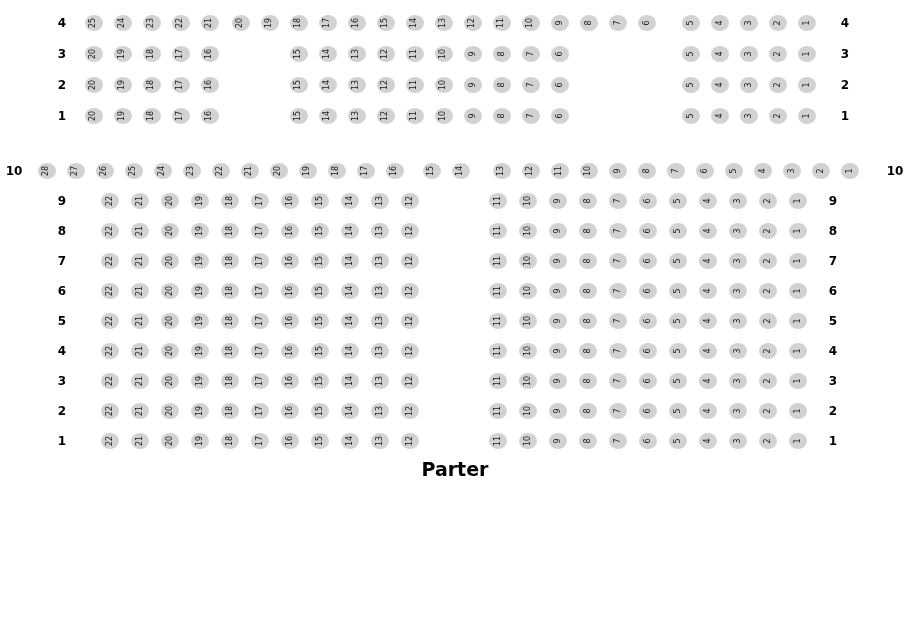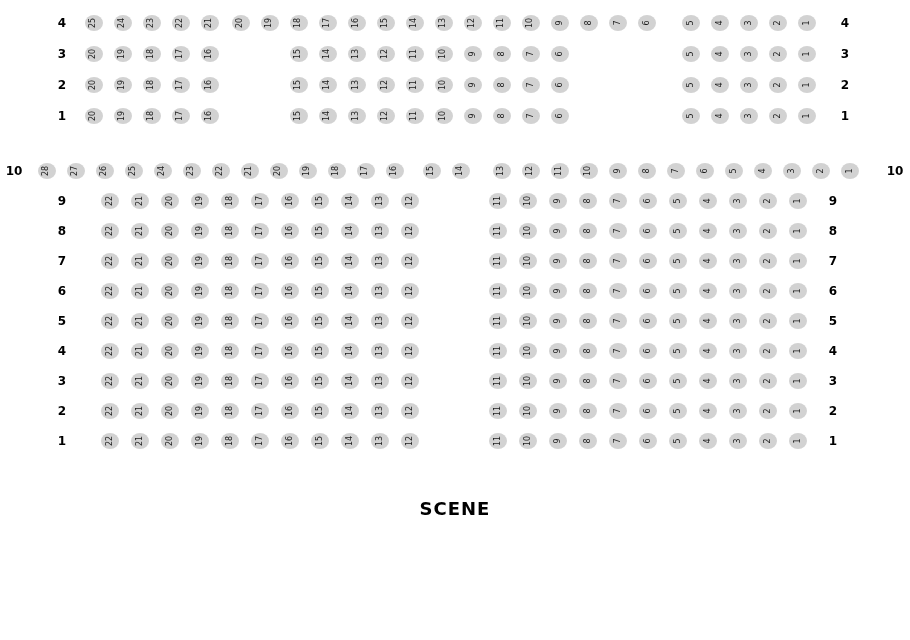--- a/index.html
+++ b/index.html
@@ -1784,16 +1784,16 @@
               </div>
               <div class="seat-cell">
                 <div class="seat" style="background: rgb(210, 210, 210);">
                   <span style="color: rgb(26, 26, 26);">1</span>
                 </div>
               </div>
             </div>
           </div>
           <div class="row-label right">1</div>
         </div>
+        <div class="section-label" style="color: rgb(0, 0, 0);">Parter</div>
       </div>
     </div>
-  <div class="scene-label">SCENE</div>
 </div>
 
 </body></html>

